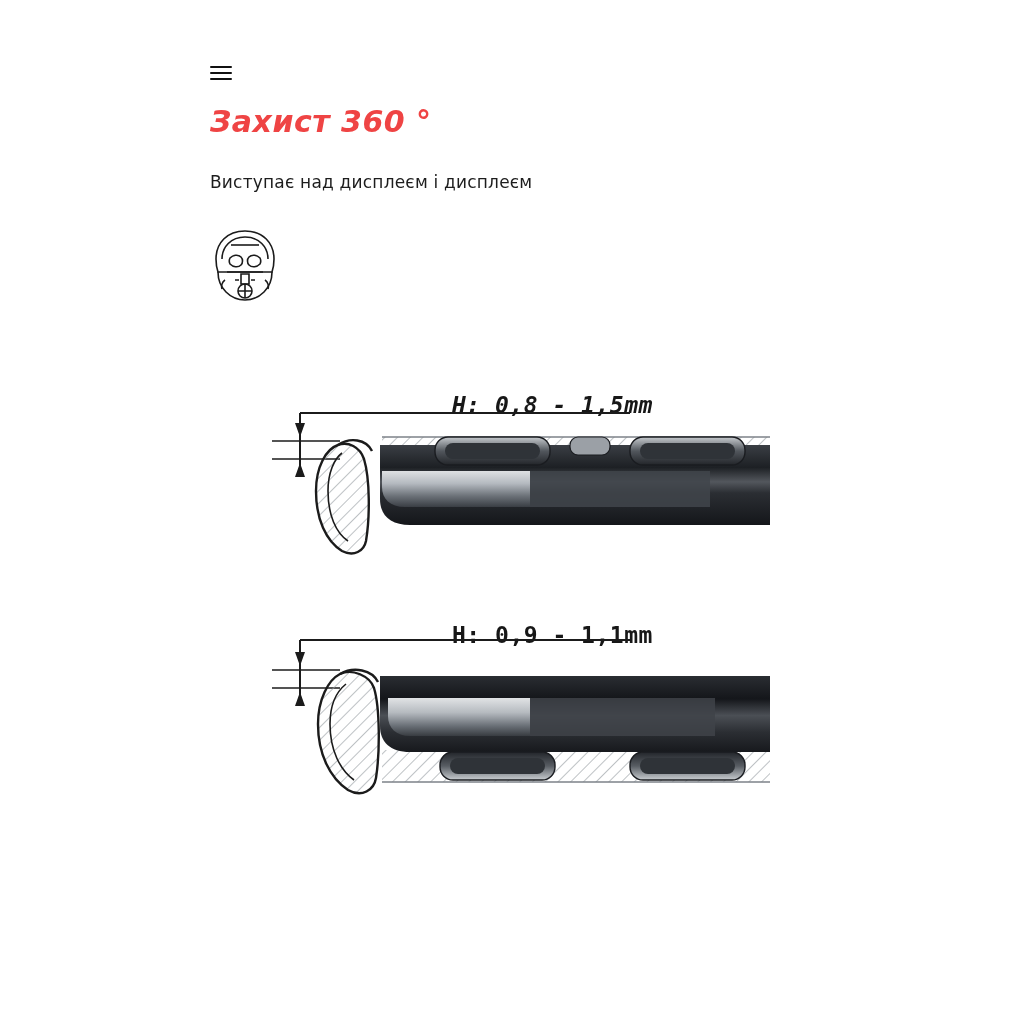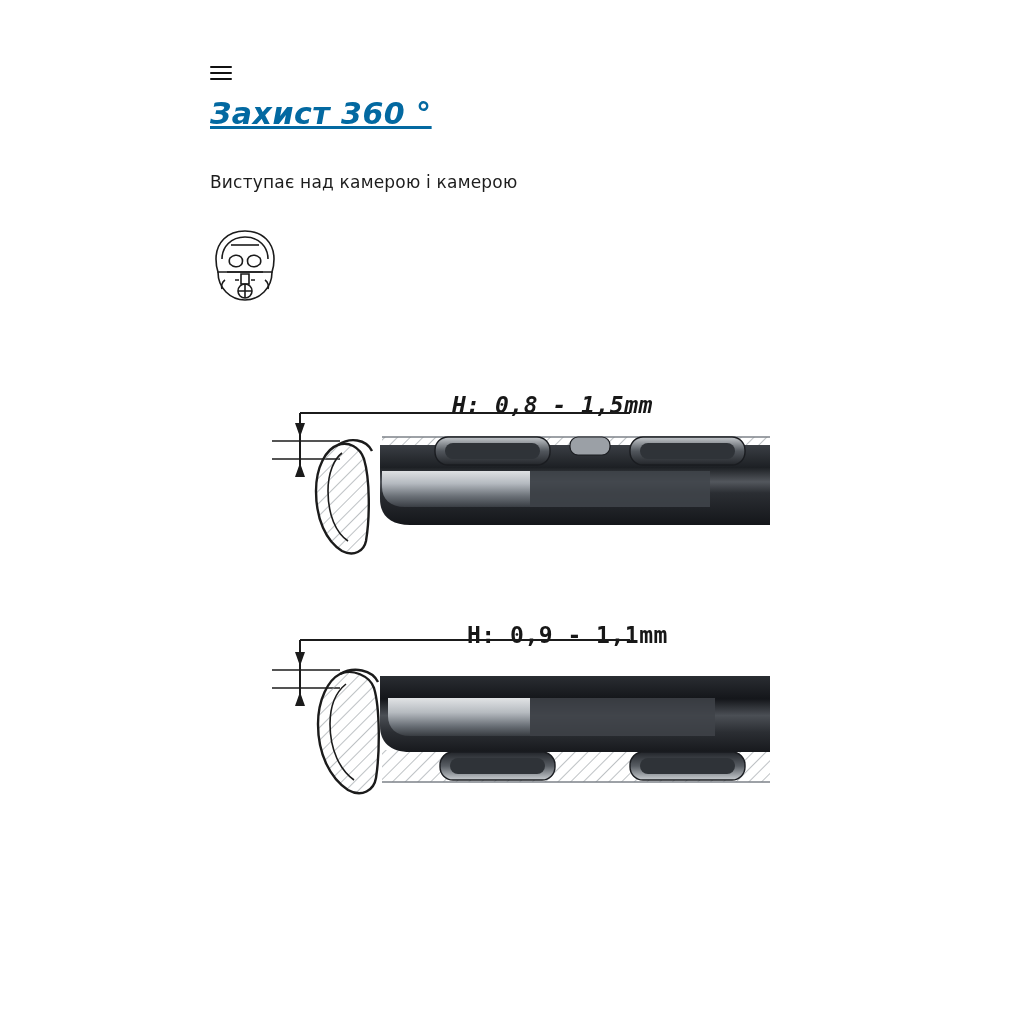--- a/index.html
+++ b/index.html
@@ -38,29 +38,28 @@
     background: #111;
     border-radius: 1px;
   }
   .hamburger span:nth-child(1) { top: 4px; }
   .hamburger span:nth-child(2) { top: 10px; }
   .hamburger span:nth-child(3) { top: 16px; }
 
   .title {
     position: absolute;
     left: 210px;
-    top: 96px;
+    top: 104px;
     font-family: "DejaVu Sans", sans-serif;
     font-size: 30px;
     font-weight: 700;
     font-style: italic;
     letter-spacing: 0.5px;
-    color: #0369a1;
+    color: #ef4444;
     white-space: nowrap;
-    text-decoration: underline;
   }
 
   .subtitle {
     position: absolute;
     left: 210px;
     top: 172px;
     font-family: "DejaVu Sans", sans-serif;
     font-size: 17px;
     font-weight: 400;
     color: #1d1d1d;
@@ -86,36 +85,36 @@
   .dim-label {
     position: absolute;
     font-family: "DejaVu Sans Mono", monospace;
     font-size: 23px;
     font-weight: 700;
     color: #171717;
     letter-spacing: 0.5px;
     white-space: nowrap;
   }
   .dim-label-1 { left: 452px; top: 392px; font-style: italic; }
-  .dim-label-2 { left: 467px; top: 622px; }
+  .dim-label-2 { left: 452px; top: 622px; }
 </style>
 </head>
 <body>
 
 <div class="page">
 
   <div class="hamburger">
     <span></span>
     <span></span>
     <span></span>
   </div>
 
   <div class="title">Захист 360 °</div>
 
-  <div class="subtitle">Виступає над камерою і камерою</div>
+  <div class="subtitle">Виступає над дисплеєм і дисплеєм</div>
 
   <div class="brand-logo">
     <svg viewBox="0 0 80 78" width="80" height="78" fill="none" stroke="#1b1b1b" stroke-width="1.6">
       <path d="M40 3C22 3 11 15 11 31c0 6 1 10 2 13h54c1-3 2-7 2-13C69 15 58 3 40 3z"></path>
       <path d="M13 44c0 8 3 15 8 20 5 5 12 8 19 8s14-3 19-8c5-5 8-12 8-20"></path>
       <path d="M17 31c0-12 9-22 23-22s23 10 23 22"></path>
       <path d="M22 44h36"></path>
       <path d="M25 30c3-3 8-4 11-1 2 2 2 6 0 8-3 3-8 2-11-1-1-2-1-4 0-6z"></path>
       <path d="M55 30c-3-3-8-4-11-1-2 2-2 6 0 8 3 3 8 2 11-1 1-2 1-4 0-6z"></path>
       <path d="M36 46h8v10h-8z"></path>

